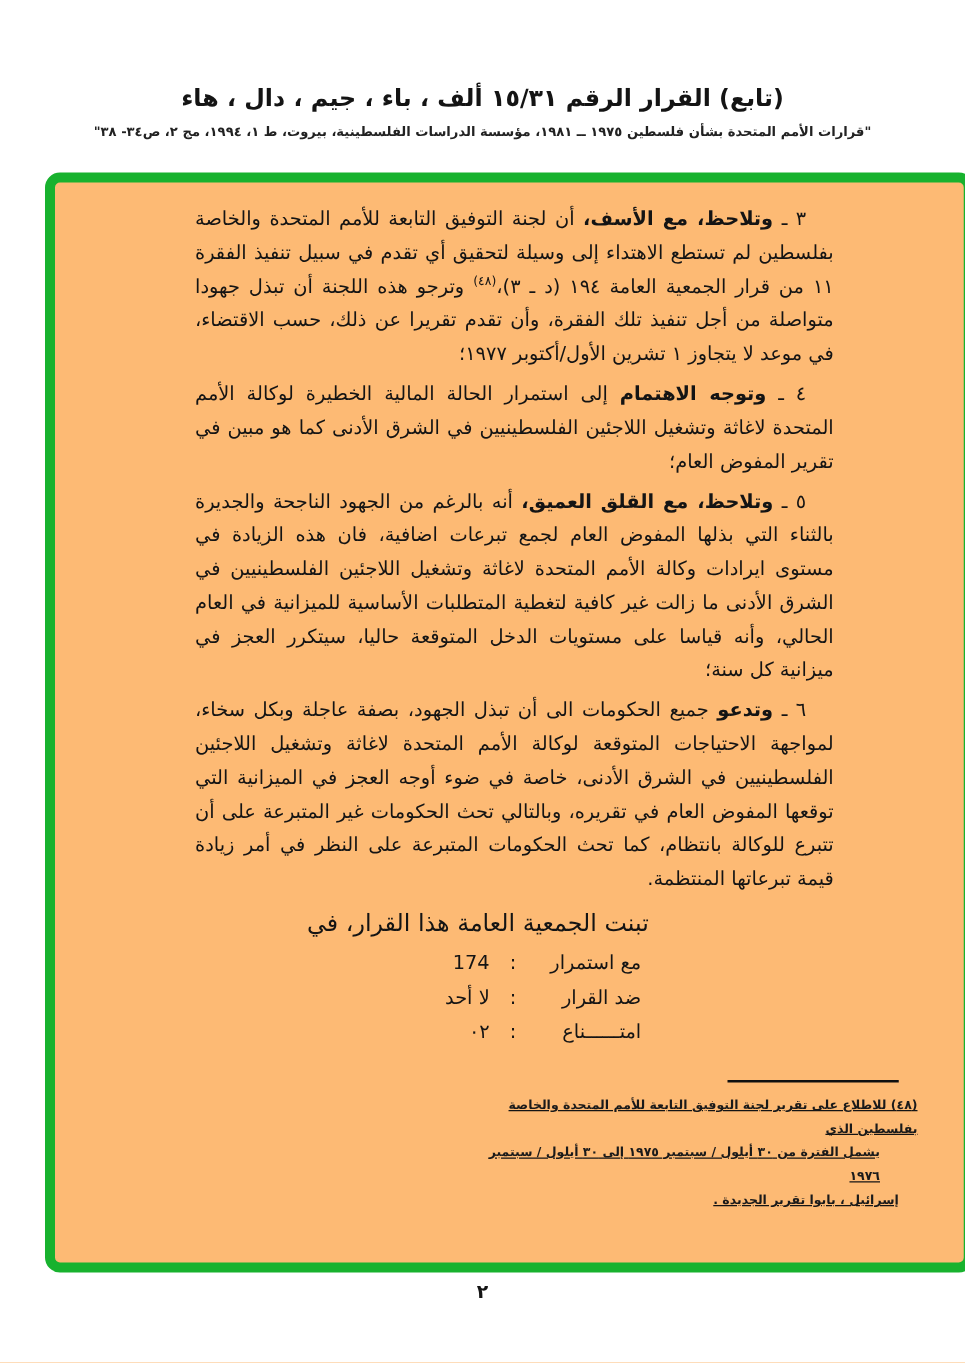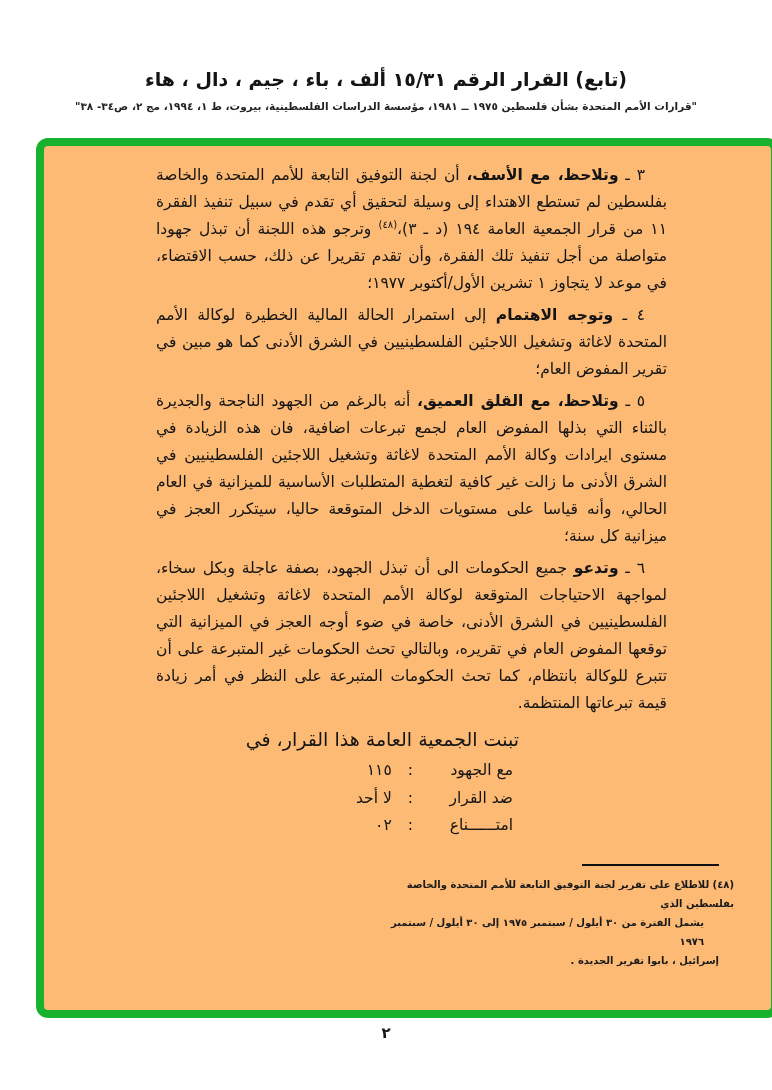--- a/index.html
+++ b/index.html
@@ -38,21 +38,21 @@
   .adoption{
     margin:9px 252px 0 0;
     font-size:19px;line-height:27px;text-align:right;
   }
   .adoption .ad-line:nth-child(2){padding-right:10px;}
   .votes{margin:4px 258px 0 0;font-size:15.5px;line-height:27.5px;}
   .vote-row{display:flex;align-items:baseline;}
   .vote-label{min-width:86px;}
   .vote-colon{padding:0 14px 0 16px;}
   
-  .fn-area{margin:auto 0 40px 0;}
+  .fn-area{margin:auto 0 40px 0;text-decoration:underline;}
   .fn-rule{
     height:0;border-top:2.5px solid #101010;
     width:137px;margin:0 52px 9px 0;
   }
   .fn-block{
     margin:0 37px 0 0;width:345px;
     font-size:10px;font-weight:bold;line-height:19px;text-align:right;color:#1a1a1a;
   }
   .fn-line:nth-child(2){padding-right:30px;}
   .fn-line:nth-child(3){padding-right:15px;}
@@ -76,23 +76,23 @@
       <p class="para"><span>٣ ـ </span><span class="b">وتلاحظ، مع الأسف،</span><span> أن لجنة التوفيق التابعة للأمم المتحدة والخاصة بفلسطين لم تستطع الاهتداء إلى وسيلة لتحقيق أي تقدم في سبيل تنفيذ الفقرة ١١ من قرار الجمعية العامة ١٩٤ (د ـ ٣)،</span><sup>(٤٨)</sup><span> وترجو هذه اللجنة أن تبذل جهودا متواصلة من أجل تنفيذ تلك الفقرة، وأن تقدم تقريرا عن ذلك، حسب الاقتضاء، في موعد لا يتجاوز ١ تشرين الأول/أكتوبر ١٩٧٧؛</span></p>
       <p class="para"><span>٤ ـ </span><span class="b">وتوجه الاهتمام</span><span> إلى استمرار الحالة المالية الخطيرة لوكالة الأمم المتحدة لاغاثة وتشغيل اللاجئين الفلسطينيين في الشرق الأدنى كما هو مبين في تقرير المفوض العام؛</span></p>
       <p class="para"><span>٥ ـ </span><span class="b">وتلاحظ، مع القلق العميق،</span><span> أنه بالرغم من الجهود الناجحة والجديرة بالثناء التي بذلها المفوض العام لجمع تبرعات اضافية، فان هذه الزيادة في مستوى ايرادات وكالة الأمم المتحدة لاغاثة وتشغيل اللاجئين الفلسطينيين في الشرق الأدنى ما زالت غير كافية لتغطية المتطلبات الأساسية للميزانية في العام الحالي، وأنه قياسا على مستويات الدخل المتوقعة حاليا، سيتكرر العجز في ميزانية كل سنة؛</span></p>
       <p class="para"><span>٦ ـ </span><span class="b">وتدعو</span><span> جميع الحكومات الى أن تبذل الجهود، بصفة عاجلة وبكل سخاء، لمواجهة الاحتياجات المتوقعة لوكالة الأمم المتحدة لاغاثة وتشغيل اللاجئين الفلسطينيين في الشرق الأدنى، خاصة في ضوء أوجه العجز في الميزانية التي توقعها المفوض العام في تقريره، وبالتالي تحث الحكومات غير المتبرعة على أن تتبرع للوكالة بانتظام، كما تحث الحكومات المتبرعة على النظر في أمر زيادة قيمة تبرعاتها المنتظمة.</span></p>
     </div>
   <div class="adoption" id="adoption">
       <div class="ad-line">تبنت الجمعية العامة هذا القرار، في</div>
     </div>
   <div class="votes" id="votes">
       <div class="vote-row">
-        <span class="vote-label">مع الجهود</span>
+        <span class="vote-label">مع استمرار</span>
         <span class="vote-colon">:</span>
-        <span class="vote-value">١١٥</span>
+        <span class="vote-value">174</span>
       </div>
       <div class="vote-row">
         <span class="vote-label">ضد القرار</span>
         <span class="vote-colon">:</span>
         <span class="vote-value">لا أحد</span>
       </div>
       <div class="vote-row">
         <span class="vote-label">امتــــــناع</span>
         <span class="vote-colon">:</span>
         <span class="vote-value">٠٢</span>

